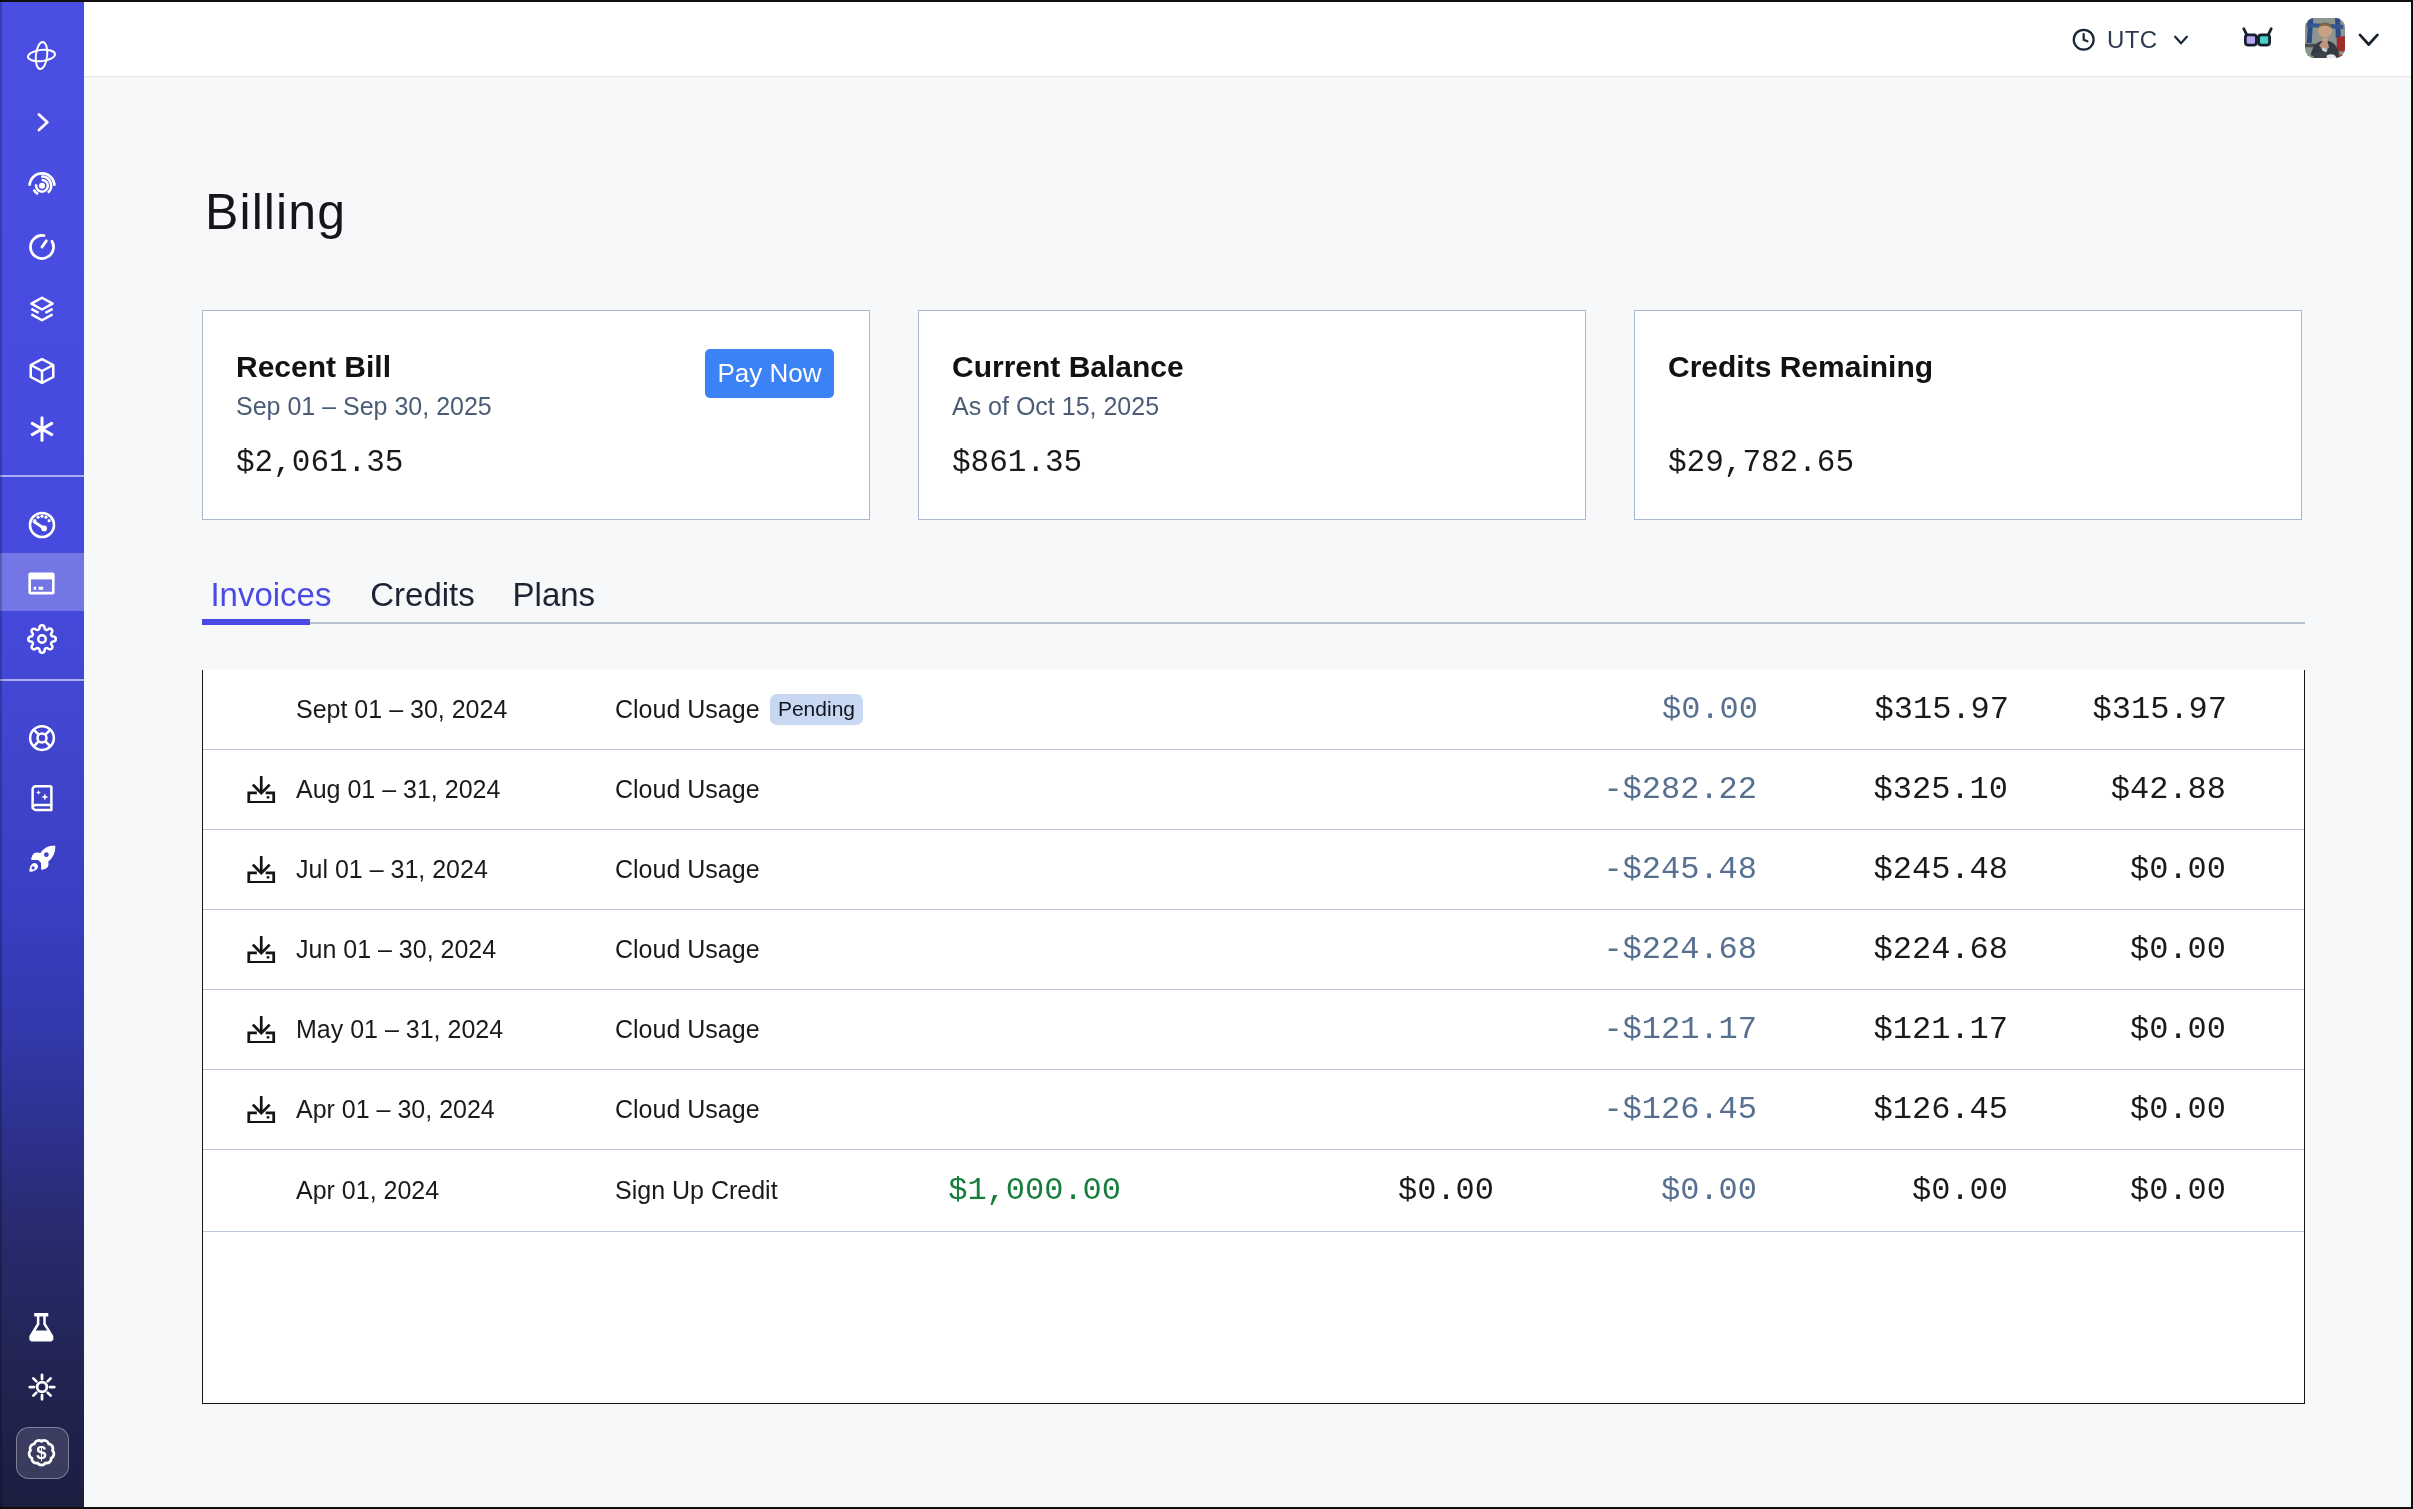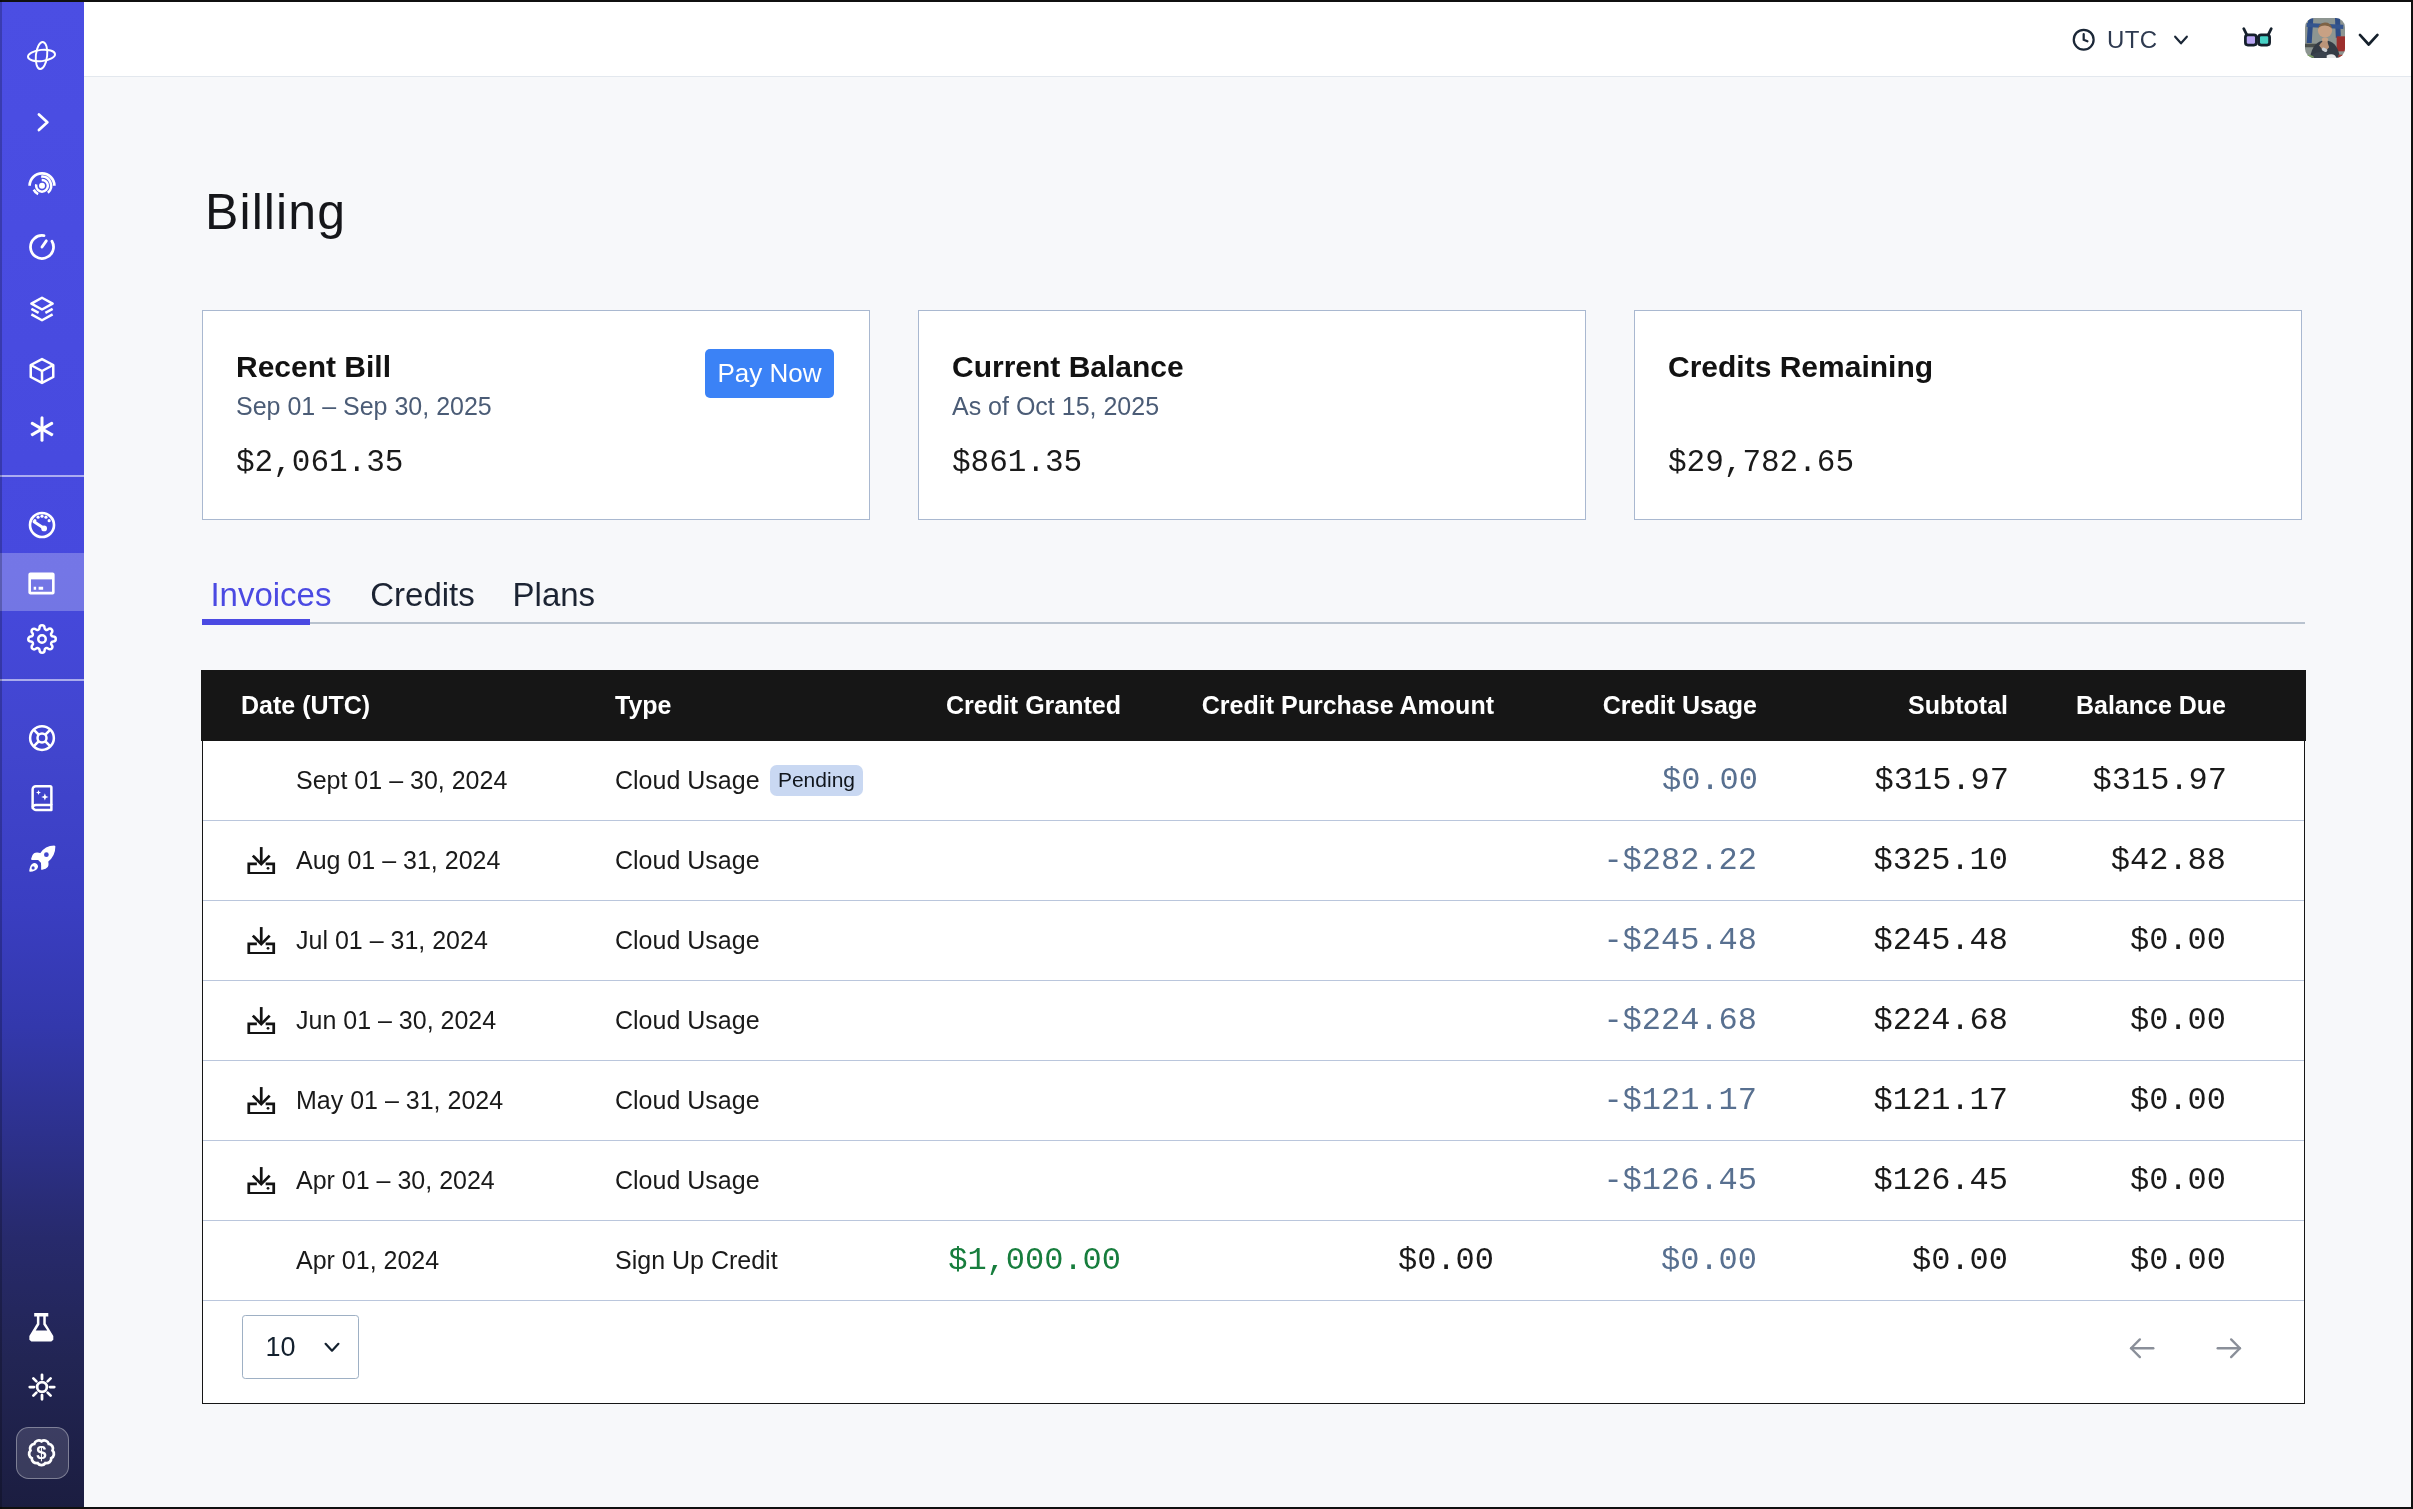--- a/index.html
+++ b/index.html
@@ -226,29 +226,20 @@
 
 <div class="tabs">
   <div class="tab on">Invoices</div>
   <div class="tab" style="margin-right:21px">Credits</div>
   <div class="tab">Plans</div>
 </div>
 <div class="tabline"></div>
 <div class="tabunder"></div>
 
 <div class="tbl">
-  <div class="thead">
-    <div class="c1">Date (UTC)</div>
-    <div class="c2">Type</div>
-    <div class="c3">Credit Granted</div>
-    <div class="c4">Credit Purchase Amount</div>
-    <div class="c5">Credit Usage</div>
-    <div class="c6">Subtotal</div>
-    <div class="c7">Balance Due</div>
-  </div>
   <div class="row">
     <div class="c1"><span class="iconslot"></span>Sept 01 – 30, 2024</div>
     <div class="c2" style="width:544px">
         <span class="typecell">Cloud Usage<span class="badge">Pending</span></span>
       </div>
     <div class="c3" style="width:0"></div>
     <div class="c4" style="width:336px"></div>
     <div class="c5"><span class="mono slate">$0.00</span></div>
     <div class="c6"><span class="mono">$315.97</span></div>
     <div class="c7"><span class="mono">$315.97</span></div>
@@ -325,34 +316,19 @@
   </div>
   <div class="row" style="border-bottom:1.7px solid #bac6dc;">
     <div class="c1"><span class="iconslot"></span>Apr 01, 2024</div>
     <div class="c2">Sign Up Credit</div>
     <div class="c3"><span class="mono green">$1,000.00</span></div>
     <div class="c4"><span class="mono">$0.00</span></div>
     <div class="c5"><span class="mono slate">$0.00</span></div>
     <div class="c6"><span class="mono">$0.00</span></div>
     <div class="c7"><span class="mono">$0.00</span></div>
   </div>
-  <div class="tfoot">
-    <div class="selbox">10
-      <svg style="margin-left:25px" width="22" height="22" viewBox="0 0 24 24" fill="none" stroke="#13202e" stroke-width="2.4" stroke-linecap="round" stroke-linejoin="round">
-          <polyline points="5 8.5 12 16 19 8.5"></polyline>
-        </svg>
-    </div>
-    <svg class="abs" style="left:1923px;top:33px" width="32" height="28.5" viewBox="0 0 24 24" fill="none" stroke="#8a8f99" stroke-width="2" stroke-linecap="round" stroke-linejoin="round">
-        <path d="M21.5 12H2.8"></path>
-        <path d="M10.2 4.6 2.8 12l7.4 7.4"></path>
-      </svg>
-    <svg class="abs" style="left:2010px;top:33px" width="32" height="28.5" viewBox="0 0 24 24" fill="none" stroke="#8a8f99" stroke-width="2" stroke-linecap="round" stroke-linejoin="round">
-        <path d="M2.5 12h18.7"></path>
-        <path d="M13.8 4.6 21.2 12l-7.4 7.4"></path>
-      </svg>
-  </div>
 </div>
 
 <div style="position:absolute;left:0;top:0;width:2413px;height:1.7px;background:#101010;"></div>
 <div style="position:absolute;left:0;top:1507px;width:2413px;height:2.5px;background:#101010;"></div>
 <div style="position:absolute;left:2411px;top:0;width:2.5px;height:1510px;background:#101010;"></div>
 <div style="position:absolute;left:0;top:0;width:1.7px;height:1510px;background:rgba(0,0,0,0.22);"></div>
 
 
 </body></html>

